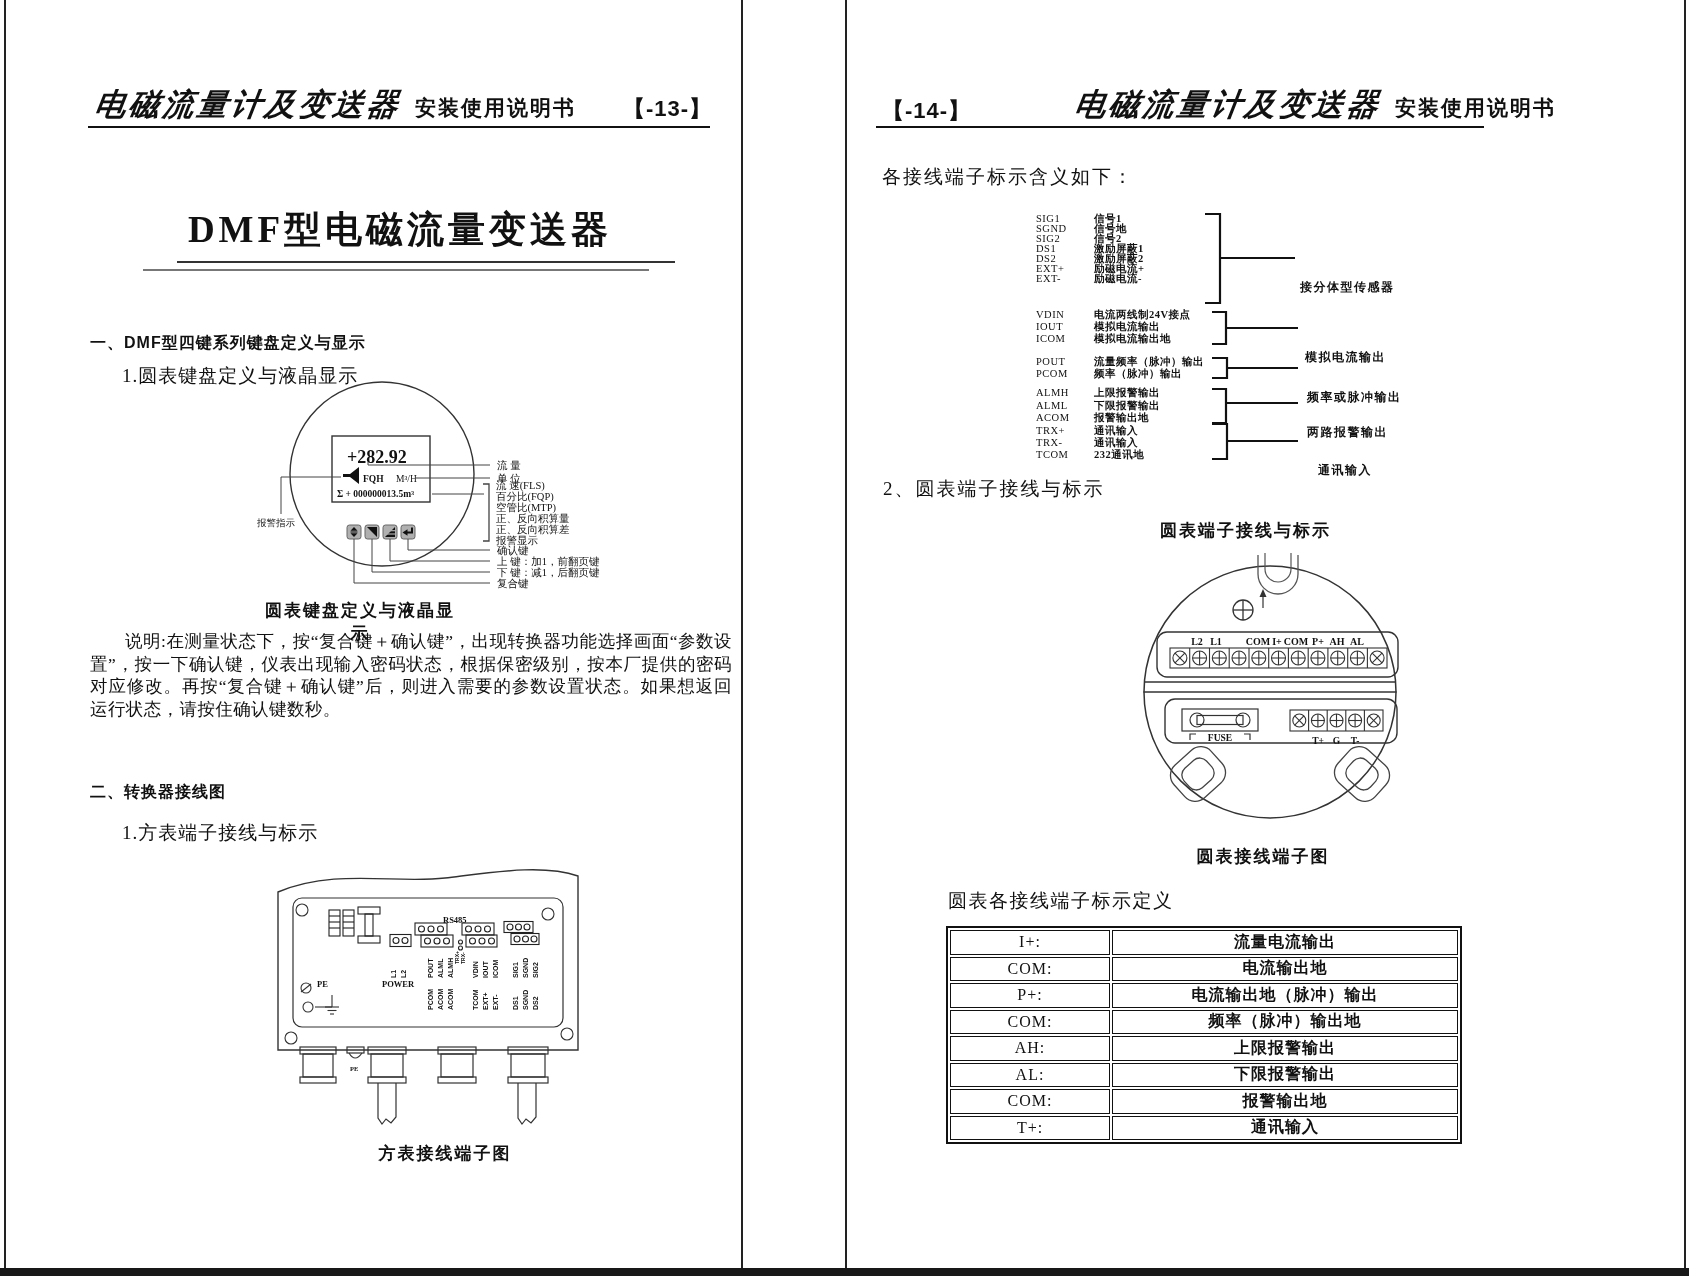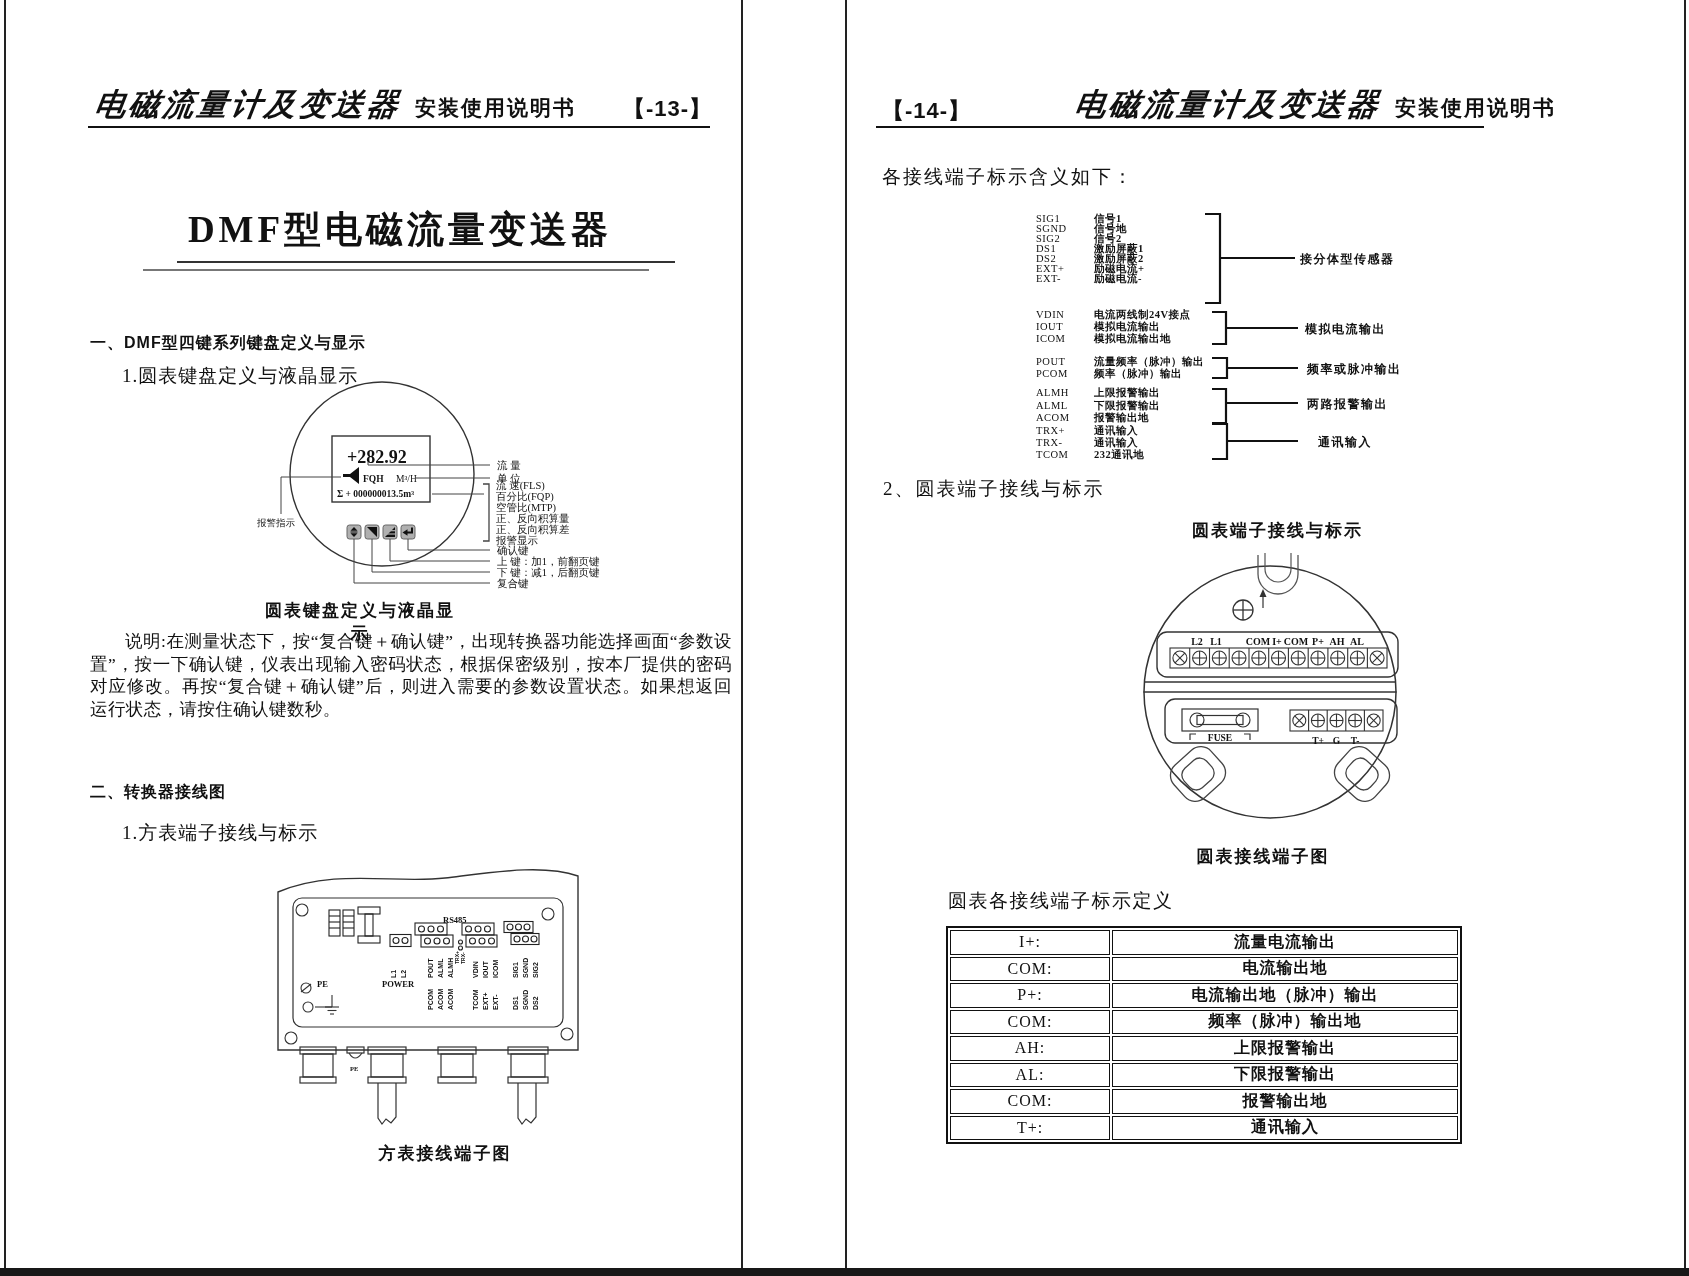--- a/index.html
+++ b/index.html
@@ -16,22 +16,22 @@
   .doc-title{font-weight:bold;font-size:37px;letter-spacing:4px;text-align:center;}
   .uline{position:absolute;background:#333;}
   .h-bold{font-family:Liberation Sans, sans-serif;font-weight:bold;font-size:16px;letter-spacing:1px;}
   .h-sub{font-size:19px;letter-spacing:1px;}
   .cap{font-weight:600;font-size:17px;letter-spacing:2px;text-align:center;}
   .para{font-size:17.5px;line-height:22.5px;text-align:justify;text-indent:2em;letter-spacing:0.4px;}
   .intro{font-size:19px;letter-spacing:2px;}
   .trow{position:absolute;left:1036px;height:12px;white-space:nowrap;font-size:10.5px;}
   .trow .code{display:inline-block;width:58px;font-family:"Liberation Serif",serif;letter-spacing:0.5px;}
   .trow .mean{font-weight:600;letter-spacing:0.5px;}
-  .glabel{position:absolute;font-size:12px;font-weight:600;letter-spacing:1.5px;white-space:nowrap;}
-  .dial-title{font-weight:600;font-size:17px;letter-spacing:2px;text-align:center;}
+  .glabel{position:absolute;font-size:12px;font-weight:600;letter-spacing:1.5px;white-space:nowrap;margin-top:28px;}
+  .dial-title{font-weight:600;font-size:17px;letter-spacing:2px;}
   .tbl-title{font-size:19px;letter-spacing:1.5px;}
   .deftable-wrap{position:absolute;left:946px;top:926px;width:512px;border:2.5px solid #111;background:#fff;padding:0px;}
   table.def{border-collapse:separate;border-spacing:2.5px;width:100%;}
   table.def td{border:1.5px solid #111;height:22.5px;text-align:center;font-size:16px;padding:0 4px;}
   table.def td.code{width:150px;font-family:"Liberation Serif",serif;letter-spacing:1px;}
   table.def td.mean{font-weight:600;letter-spacing:1px;}
   svg{overflow:visible;}
   svg text{font-family:"Liberation Serif",serif;fill:#111;}
   .lbl{font-size:10.5px;}
   .vt{font-size:7px;font-weight:bold;font-family:"Liberation Sans",sans-serif;}

